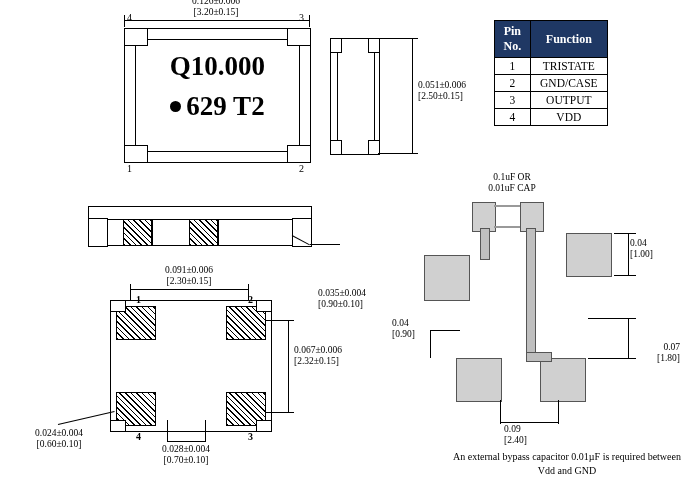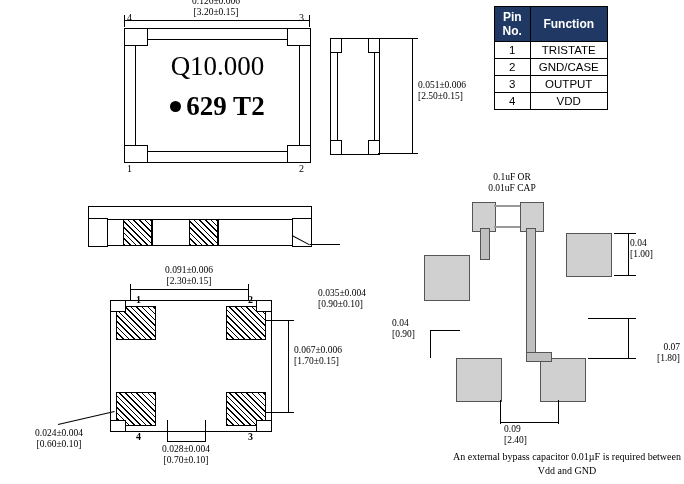--- a/index.html
+++ b/index.html
@@ -45,21 +45,21 @@
     left:10px; top:10px; right:10px; bottom:10px;
     border:1px solid #000;
     border-radius:2px;
   }
   .pkg-mark-line1 {
     position:absolute;
     left:0; right:0; top:22px;
     text-align:center;
     font-family:"Liberation Serif", serif;
     font-size:27px;
-    font-weight:normal;
+    font-weight:bold;
     letter-spacing:0px;
   }
   .pkg-mark-line2 {
     position:absolute;
     left:0; right:0; top:62px;
     text-align:center;
     font-family:"Liberation Serif", serif;
     font-size:27px;
     font-weight:bold;
   }
@@ -119,23 +119,23 @@
     background: repeating-linear-gradient(45deg, #000 0 1px, #fff 1px 4px);
     border:1px solid #000;
   }
   .cut {
     position:absolute; background:#fff; border:1px solid #000;
   }
 
   
   .pin-table {
     position:absolute;
-    left:494px; top:6px;
+    left:494px; top:20px;
     border-collapse: collapse;
-    font-family:Liberation Sans, sans-serif;
+    font-family:Liberation Serif, serif;
     font-size:11.5px;
   }
   .pin-table th {
     background:#1F3864;
     color:#fff;
     font-weight:bold;
     border:1px solid #000;
     padding:3px 6px;
     text-align:center;
     font-size:12px;
@@ -245,21 +245,21 @@
 
   <div class="lbl" style="left:136px; top:294px; font-weight:bold;">1</div>
   <div class="lbl" style="left:248px; top:294px; font-weight:bold;">2</div>
   <div class="lbl" style="left:136px; top:431px; font-weight:bold;">4</div>
   <div class="lbl" style="left:248px; top:431px; font-weight:bold;">3</div>
 
   <div class="line vline" style="left:288px; top:320px; height:92px;"></div>
   <div class="line hline" style="left:266px; top:320px; width:28px;"></div>
   <div class="line hline" style="left:266px; top:412px; width:28px;"></div>
   <div class="dimtext" style="left:294px; top:345px; width:110px; text-align:left;">0.067±0.006
-[1.70±0.15]</div>
+[2.32±0.15]</div>
 
   <div class="line" style="left:58px; top:424px; width:58px; height:1px; transform:rotate(-13deg); transform-origin:left center;"></div>
   <div class="dimtext" style="left:4px; top:428px; width:110px; text-align:center;">0.024±0.004
 [0.60±0.10]</div>
 
   <div class="line vline" style="left:167px; top:420px; height:22px;"></div>
   <div class="line vline" style="left:205px; top:420px; height:22px;"></div>
   <div class="line hline" style="left:167px; top:441px; width:38px;"></div>
   <div class="dimtext" style="left:126px; top:444px; width:120px;">0.028±0.004
 [0.70±0.10]</div>

